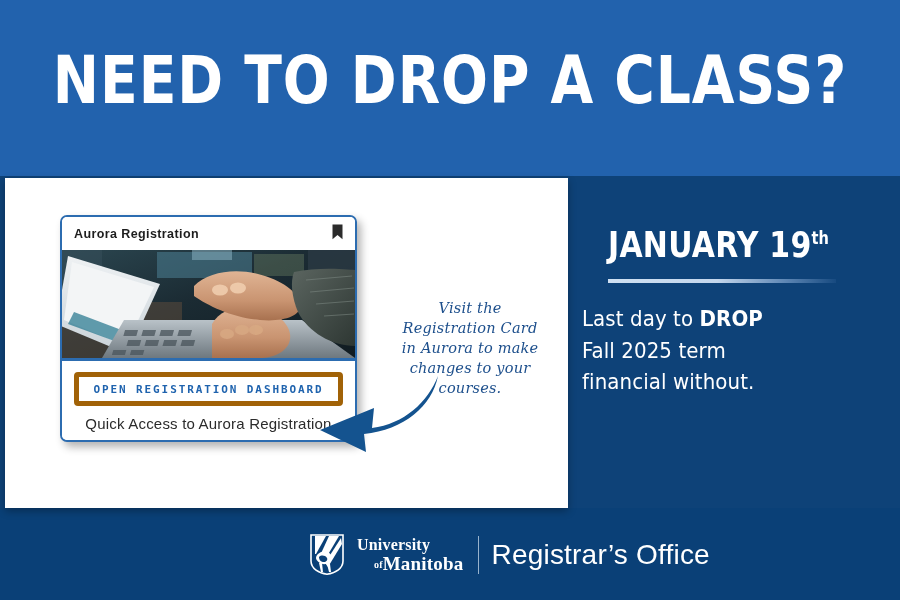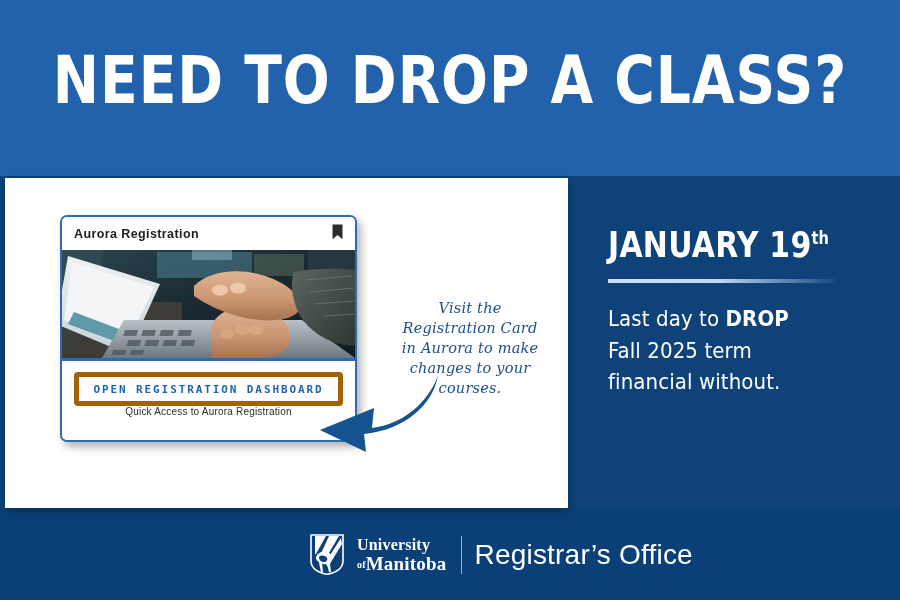--- a/index.html
+++ b/index.html
@@ -89,21 +89,22 @@
     color:#1f63ae;
     font-size:11px;
     font-weight:bold;
     letter-spacing:1.9px;
     font-family:"DejaVu Sans Mono","Liberation Mono",monospace;
     background:#fff;
     white-space:nowrap;
     line-height:1;
   }
   .dash-caption{
-    font-size:10px;color:#2b2b2b;white-space:nowrap;
+    margin-top:9px;
+    font-size:15px;color:#2b2b2b;white-space:nowrap;
     letter-spacing:0.2px;
   }
 
   
   .note{
     position:absolute;left:384px;top:298px;width:172px;
     text-align:center;
     color:#1d4f8c;
     font-family:"DejaVu Serif", serif;
     font-style:italic;
@@ -128,21 +129,21 @@
     white-space:nowrap;
     transform:scaleX(0.95);
     transform-origin:left center;
   }
   .date-line sup{font-size:17px;vertical-align:super;letter-spacing:0;}
   .date-rule{
     position:absolute;left:608px;top:279px;width:228px;height:4px;
     background:linear-gradient(to right,#cfe0f2 0%,#c3d6ec 48%,#5d86b4 78%,#174a80 100%);
   }
   .body-copy{
-    position:absolute;left:608px;top:303px;width:280px;
+    position:absolute;left:582px;top:303px;width:280px;
     color:#ffffff;
     font-size:22px;
     line-height:1.44;
     font-family:"DejaVu Sans Condensed","Liberation Sans",sans-serif;
     letter-spacing:0.1px;
   }
   .body-copy b{font-weight:bold;}
   .body-copy div{white-space:nowrap;}
 
   
@@ -150,21 +151,21 @@
     position:absolute;left:306px;top:532px;height:45px;
     display:flex;align-items:center;
   }
   .crest{width:42px;height:45px;display:block;}
   .um-words{
     margin-left:9px;color:#fff;
     font-family:"Liberation Serif","DejaVu Serif",serif;
     font-weight:bold;line-height:1.0;
   }
   .um-words .l1{font-size:16px;letter-spacing:0.2px;display:block;}
-  .um-words .l2{font-size:19px;letter-spacing:0.2px;display:block;margin-top:1px;}
+  .um-words .l2{font-size:19px;letter-spacing:0.2px;display:block;margin-top:1px;margin-left:17px;}
   .um-words .l2 .of{font-size:10px;vertical-align:2px;}
   .divider-bar{
     width:1px;height:38px;background:#98b3cd;margin:0 13px 0 14px;
   }
   .ro-text{
     color:#ffffff;font-size:28px;letter-spacing:0.2px;
     font-family:"Liberation Sans",sans-serif;
   }
 </style>
 </head>

